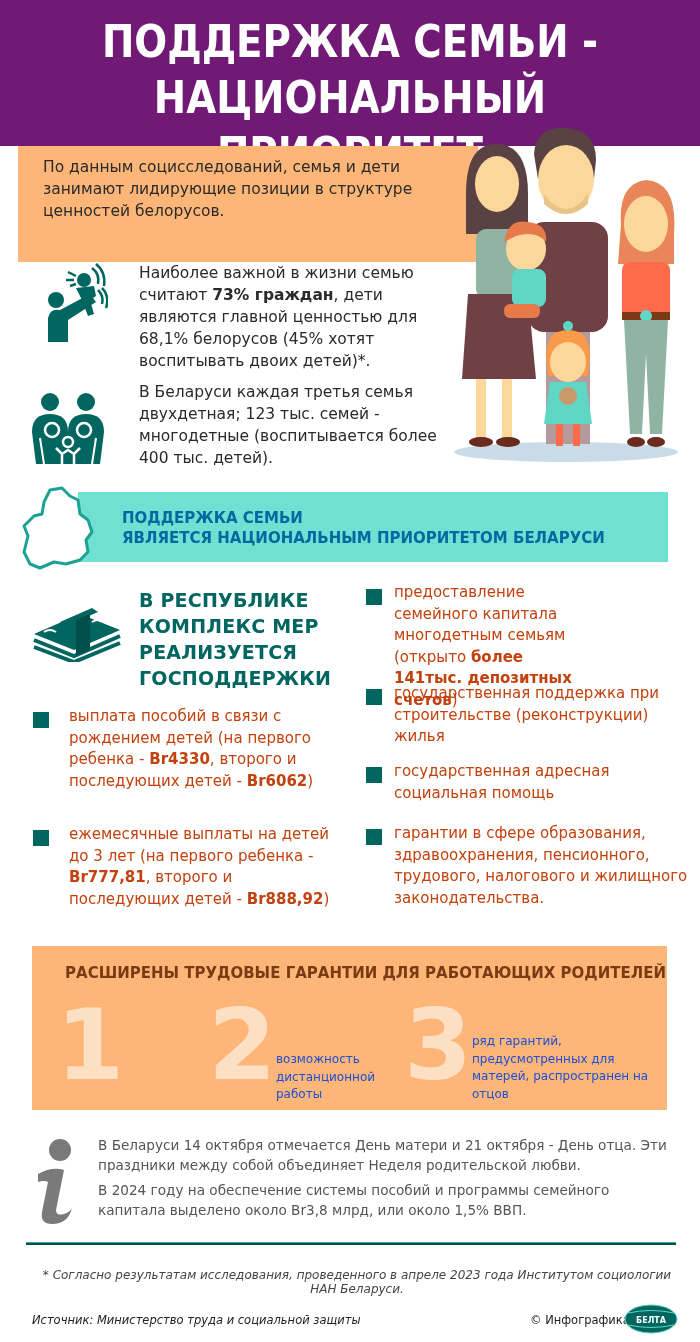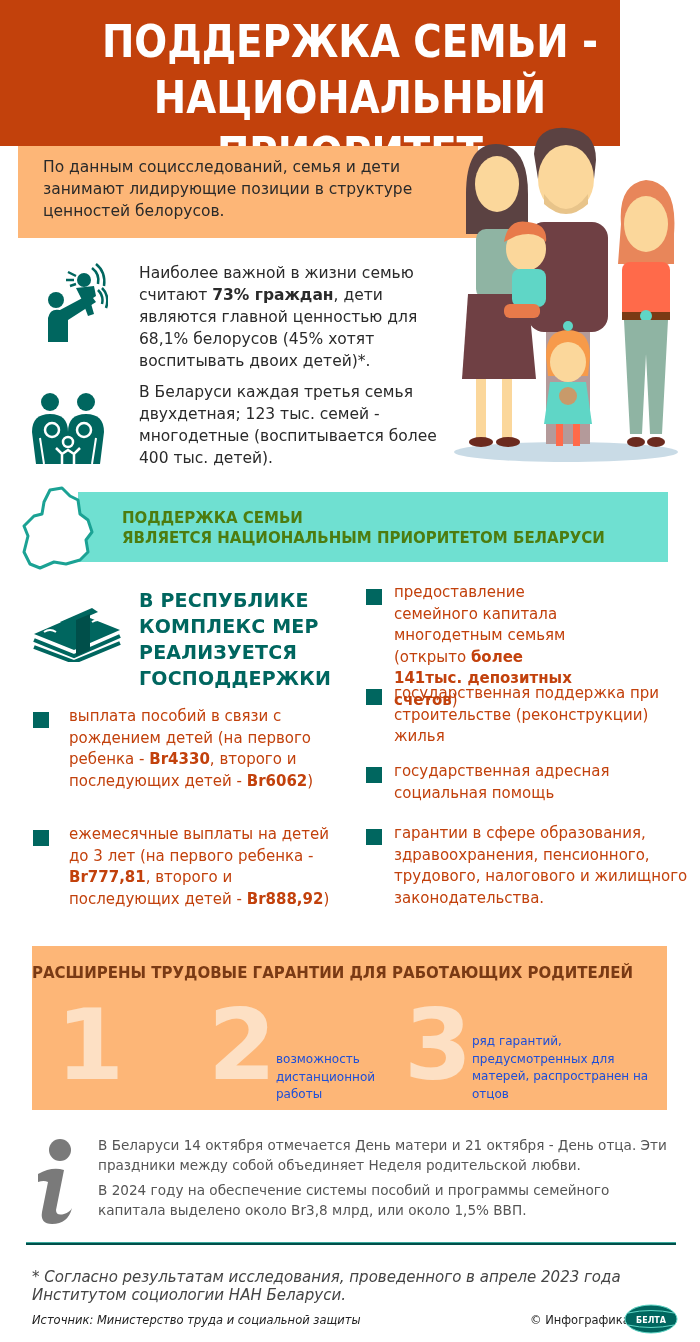--- a/index.html
+++ b/index.html
@@ -1,51 +1,51 @@
 <!DOCTYPE html>
 <html><head>
 <meta charset="utf-8">
 <style>
   * { box-sizing: border-box; margin: 0; padding: 0; }
   html, body { width: 700px; height: 1342px; background: #ffffff; overflow: hidden; }
   body { position: relative; font-family: "DejaVu Sans", sans-serif; color: #1f1f1f; }
 
-  .header { position: absolute; left: 0; top: 0; width: 620px; height: 146px; background: #c2410c; }
+  .header { position: absolute; left: 0; top: 0; width: 700px; height: 146px; background: #701a75; }
   .header h1 { position: absolute; left: 0; top: 14px; width: 700px; text-align: center;
     font-family: "DejaVu Sans", sans-serif; font-weight: bold; color: #fff;
     font-size: 45px; line-height: 56px; letter-spacing: 0px; transform: scaleX(0.86); transform-origin: center top; }
 
-  .intro { position: absolute; left: 18px; top: 146px; width: 460px; height: 92px; background: #fdb677; padding-left: 26px; }
+  .intro { position: absolute; left: 18px; top: 146px; width: 460px; height: 116px; background: #fdb677; padding-left: 26px; }
   .intro p { position: absolute; left: 25px; top: 10px; width: 400px; font-size: 15.5px; line-height: 22px; color: #2a2a2a; }
 
   .family { position: absolute; left: 446px; top: 124px; width: 240px; height: 340px; }
 
   .stat { position: absolute; left: 139px; width: 320px; font-size: 15.5px; line-height: 22px; color: #2a2a2a; }
   .stat b { font-weight: bold; }
   .icon { position: absolute; }
 
   .priority { position: absolute; left: 78px; top: 492px; width: 590px; height: 70px; background: #6fe0d1; }
-  .priority-text { position: absolute; left: 122px; top: 508px; color: #4d7c0f; font-weight: bold; font-size: 15px; line-height: 20px; width: 540px; }
+  .priority-text { position: absolute; left: 122px; top: 508px; color: #0369a1; font-weight: bold; font-size: 15px; line-height: 20px; width: 540px; }
   .map { position: absolute; left: 20px; top: 486px; width: 75px; height: 84px; }
 
   .measures-title { position: absolute; left: 139px; top: 587px; width: 200px; font-weight: bold; font-size: 19px; line-height: 26px; color: #00665f; letter-spacing: 0.2px; }
   .bullet { position: absolute; width: 16px; height: 16px; background: #00665f; }
   .btext { position: absolute; font-size: 15px; line-height: 21.5px; color: #c2410c; }
   .btext b { font-weight: bold; }
 
   .guar { position: absolute; left: 32px; top: 946px; width: 635px; height: 164px; background: #fdb677; }
-  .guar-title { position: absolute; left: 0; top: 18px; width: 667px; text-align: left; color: #7a3a14; font-weight: bold; font-size: 15px; }
+  .guar-title { position: absolute; left: 0; top: 18px; width: 667px; text-align: center; color: #7a3a14; font-weight: bold; font-size: 15px; }
   .num { position: absolute; color: #fde0c4; font-weight: bold; font-size: 98px; line-height: 98px; }
   .gtext { position: absolute; color: #1d4ed8; font-size: 12px; line-height: 17.5px; margin-top: 19px; }
 
   .info-i { position: absolute; left: 34px; top: 1138px; width: 42px; height: 88px; }
   .info { position: absolute; left: 98px; width: 580px; font-size: 13.6px; line-height: 19.5px; color: #555; }
 
   .divider { position: absolute; left: 26px; top: 1242px; width: 650px; height: 3px; background: #004f4a; border-top: 1px solid #39a89d; }
-  .footnote { position: absolute; left: 32px; top: 1268px; width: 650px; font-size: 15px; font-style: italic; color: #444; }
+  .footnote { position: absolute; left: 32px; top: 1268px; width: 650px; font-size: 12px; font-style: italic; color: #444; text-align: center; }
   .source { position: absolute; left: 32px; top: 1313px; font-size: 11.5px; color: #222; font-style: italic; }
   .copyright { position: absolute; left: 530px; top: 1313px; font-size: 11.5px; color: #222; }
   .belta { position: absolute; left: 624px; top: 1304px; width: 54px; height: 30px; }
 </style>
 </head>
 <body>
 
 <div class="header">
   <h1>
     <span>ПОДДЕРЖКА СЕМЬИ -</span><br>

